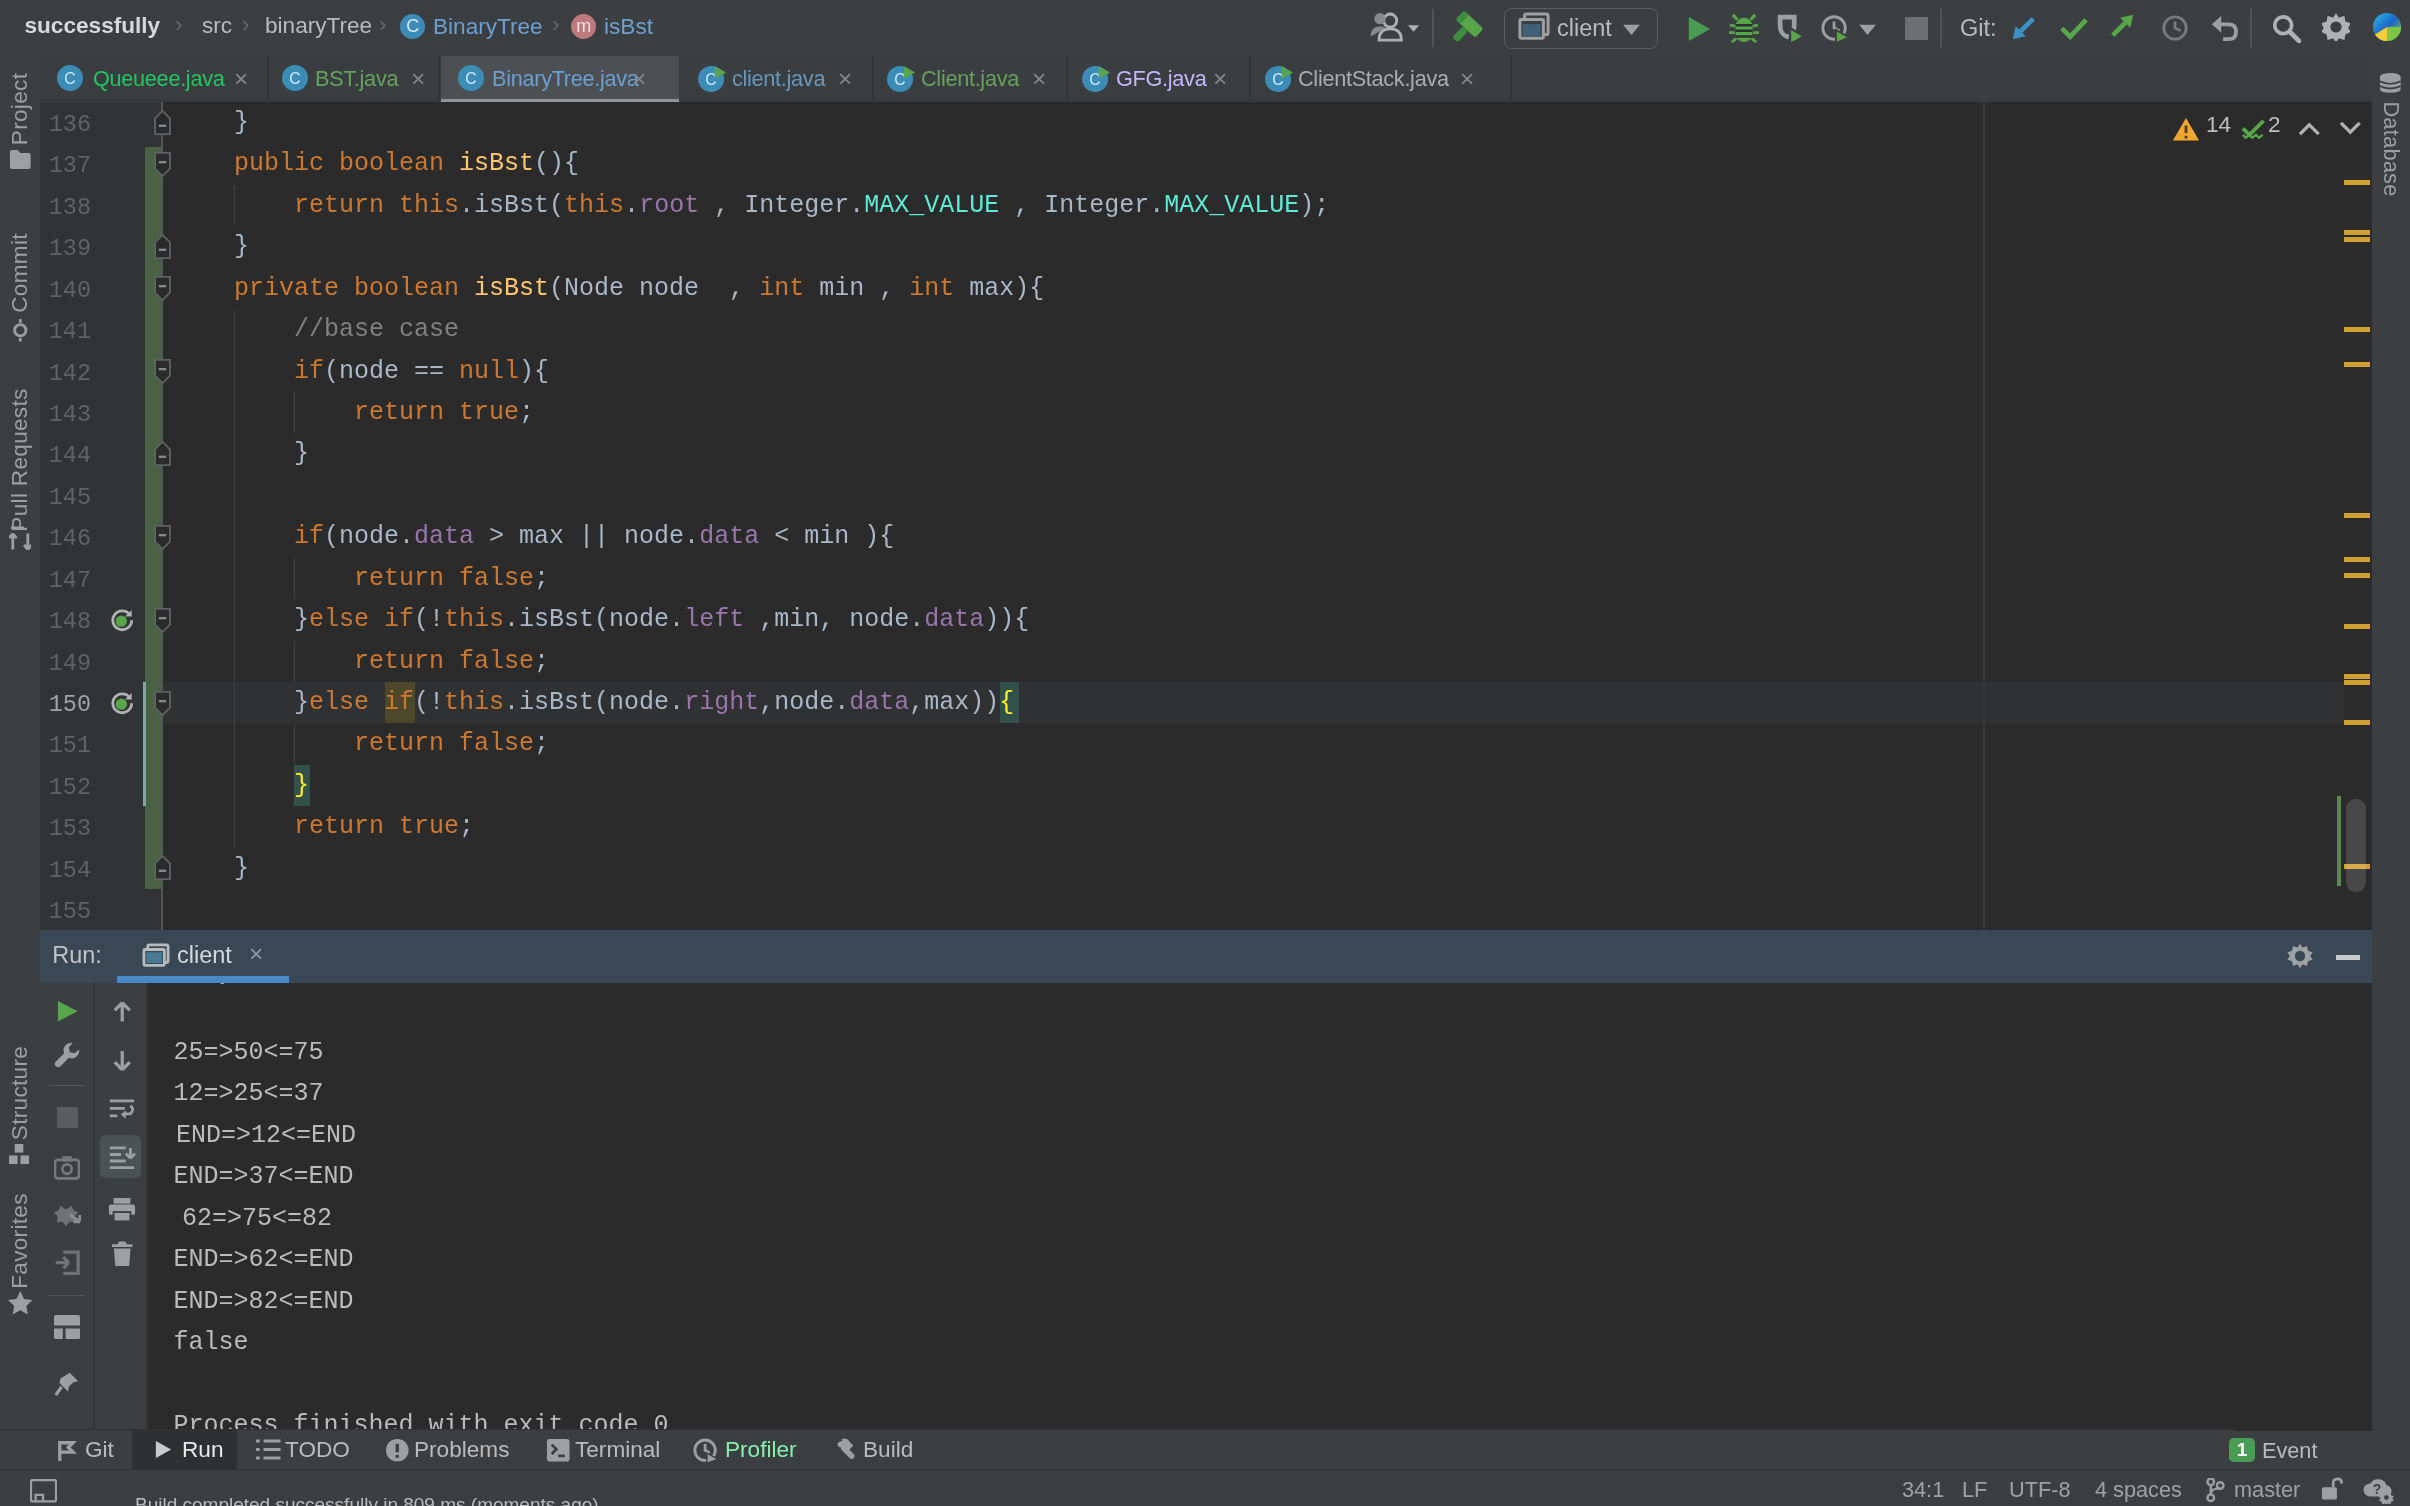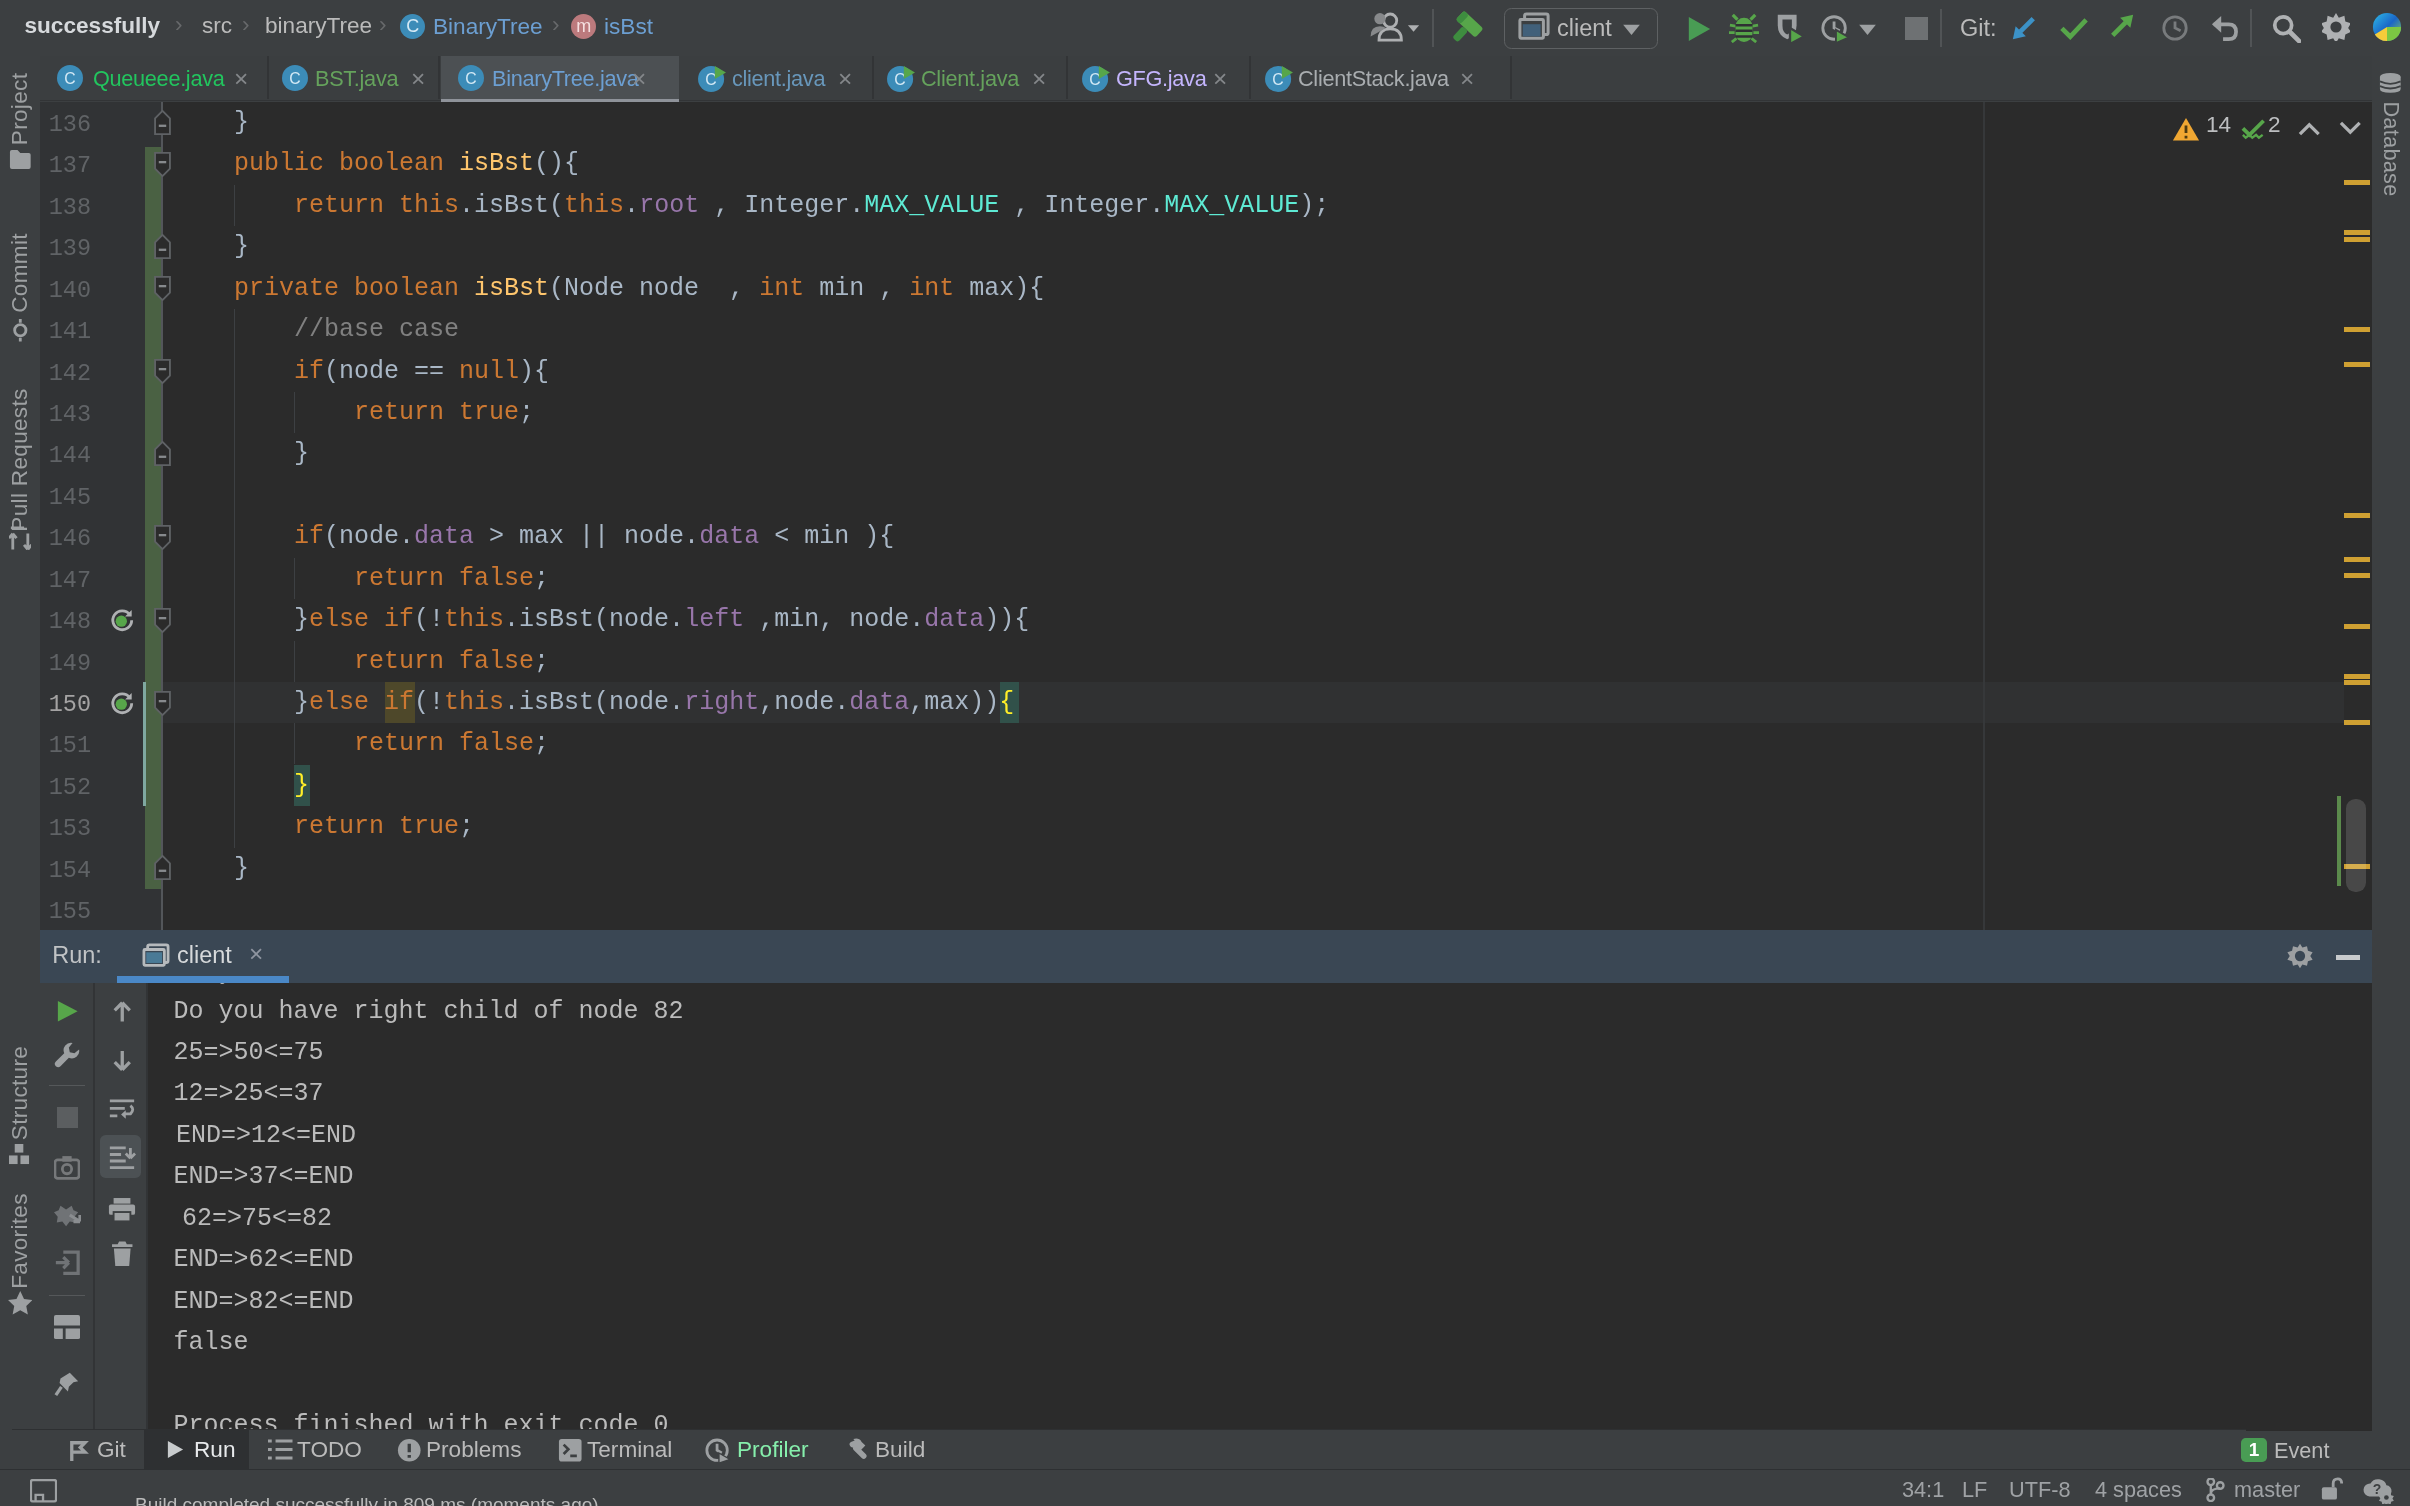--- a/index.html
+++ b/index.html
@@ -2,21 +2,21 @@
 <html style="font-size:15px"><head><meta charset="utf-8">
 <style>
 html,body{margin:0;padding:0;width:2411px;height:1507px;overflow:hidden;background:#3C3F41;}
 *{box-sizing:border-box;}
 .abs{position:absolute;}
 body{font-family:"Liberation Sans",sans-serif;position:relative;}
 #titlebar{left:0;top:0;width:2411px;height:56px;background:#3C3F41;}
 #tabrow{left:0;top:56px;width:2411px;height:45px;background:#3B3E40;border-bottom:1.9px solid #323436;}
 #editor{left:40px;top:102px;width:2332px;height:829px;background:#2B2B2B;overflow:hidden;}
 #runpanel{left:40px;top:930px;width:2332px;height:501px;background:#2B2B2B;overflow:hidden;}
-#bottombar{left:12px;top:1429px;width:2234px;height:40px;background:#3C3F41;border-top:0.9px solid #2e3032;}
+#bottombar{left:0;top:1429px;width:2234px;height:40px;background:#3C3F41;border-top:0.9px solid #2e3032;}
 #statusbar{left:0;top:1469px;width:2411px;height:38px;background:#3C3F41;border-top:0.9px solid #2e3032;}
 #leftstripe{left:0;top:56px;width:40px;height:1375px;background:#3C3F41;}
 #rightstripe{left:2372px;top:56px;width:39px;height:1375px;background:#3C3F41;}
 .vlabel{color:#9da0a2;font-size:22.6px;letter-spacing:0.3px;}
 .crumb{color:#bbbbbb;font-size:22.6px;}
 .sep{color:#67696b;font-size:22.6px;}
 .codeline{position:absolute;left:0;white-space:pre;font-family:"Liberation Mono",monospace;font-size:25px;line-height:41px;height:41px;color:#A9B7C6;}
 .k{color:#CC7832;}
 .m{color:#FFC66D;}
 .f{color:#9876AA;}
@@ -446,21 +446,20 @@
       <rect x="1" y="8" width="28" height="11" rx="2" fill="#9da0a2"></rect>
       <rect x="6" y="16" width="18" height="10" fill="#9da0a2" stroke="#3C3F41" stroke-width="2"></rect>
     </svg>
   <svg class="abs" style="left:70px;top:311px;" width="24.5" height="26" viewBox="0 0 26 28">
       <path d="M2 5 h22 M9 5 l1.5 -3 h5 l1.5 3" stroke="#9da0a2" stroke-width="3" fill="none"></path>
       <path d="M4 8 h18 l-1.5 19 h-15 z" fill="#9da0a2"></path>
     </svg>
 
   <div class="abs" style="left:108px;top:53px;width:2224px;height:448px;background:#2B2B2B;overflow:hidden;">
     <div class="conline" style="left:25.4px;top:-31px;">Do you have left child of node 82</div>
-    <div class="conline" style="left:25.4px;top:7.5px;">Do you have right child of node 82</div>
     <div class="conline" style="left:25.4px;top:49px;">25=&gt;50&lt;=75</div>
     <div class="conline" style="left:25.4px;top:90px;">12=&gt;25&lt;=37</div>
     <div class="conline" style="left:28px;top:132px;">END=&gt;12&lt;=END</div>
     <div class="conline" style="left:25.4px;top:173px;">END=&gt;37&lt;=END</div>
     <div class="conline" style="left:34px;top:215px;">62=&gt;75&lt;=82</div>
     <div class="conline" style="left:25.4px;top:256px;">END=&gt;62&lt;=END</div>
     <div class="conline" style="left:25.4px;top:298px;">END=&gt;82&lt;=END</div>
     <div class="conline" style="left:25.4px;top:339px;">false</div>
     <div class="conline" style="left:25.4px;top:422px;">Process finished with exit code 0</div>
   </div>

